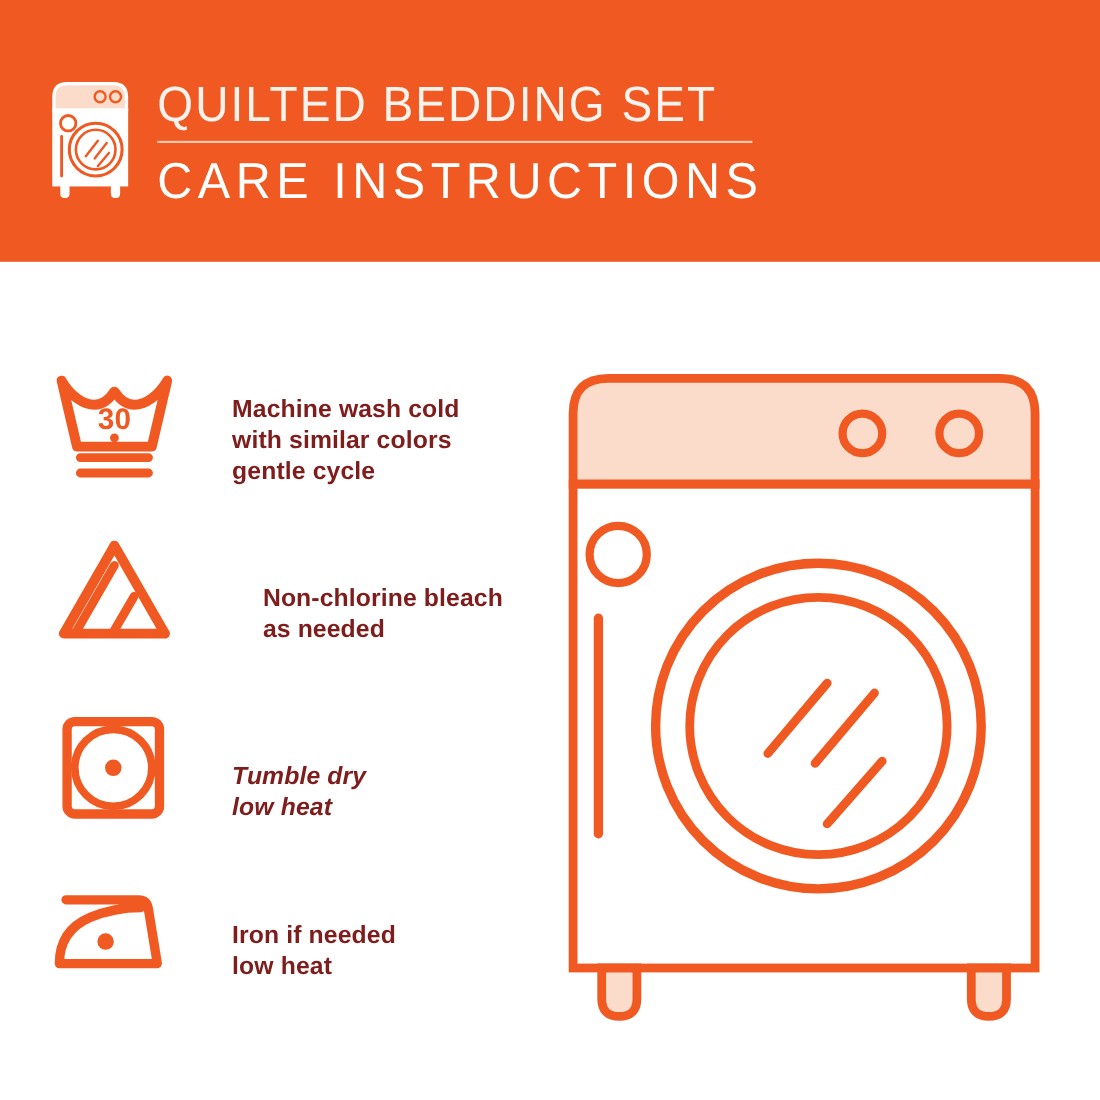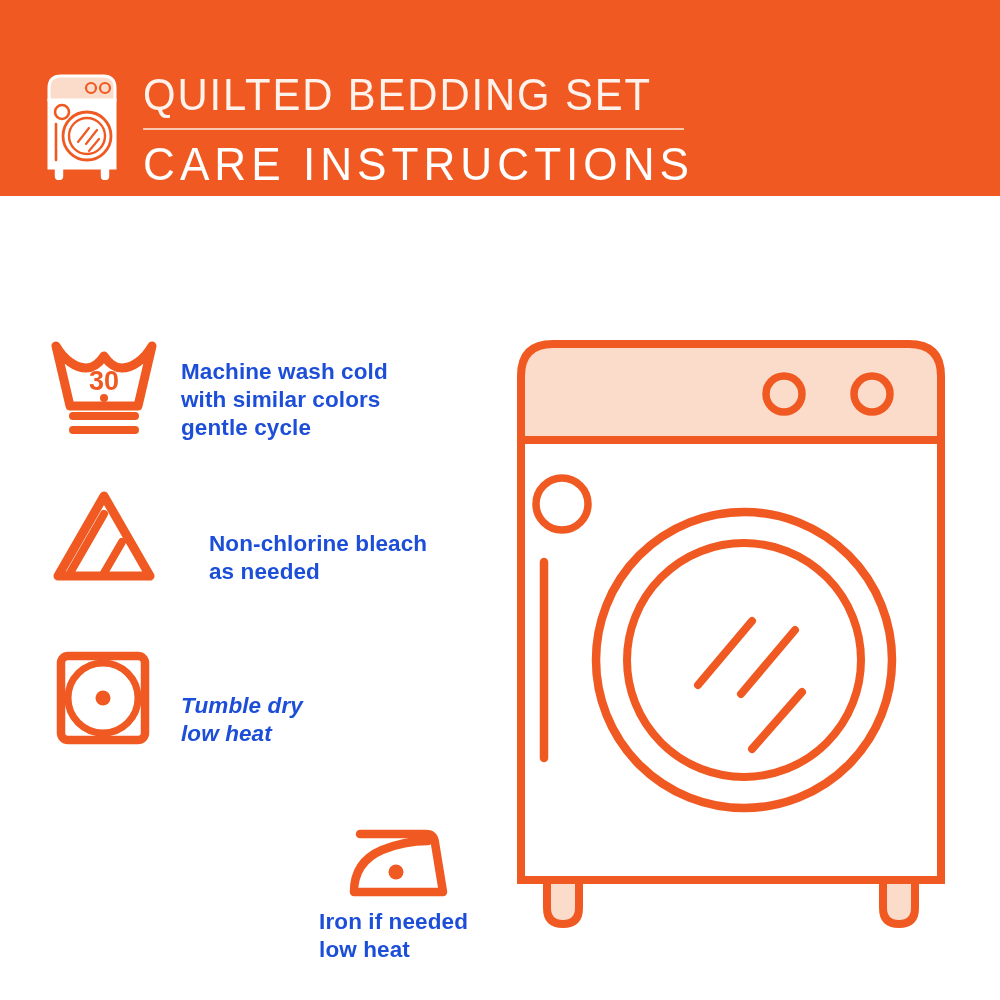--- a/index.html
+++ b/index.html
@@ -20,21 +20,21 @@
     background: #ffffff;
     overflow: hidden;
   }
 
   
   #header {
     position: absolute;
     left: 0;
     top: 0;
     width: 1000px;
-    height: 196px;
+    height: 238px;
     background: #F05A22;
   }
   #header-logo {
     position: absolute;
     left: 45px;
     top: 72px;
     width: 82px;
     height: 108px;
   }
   #header-text {
@@ -90,32 +90,32 @@
   }
   .care-symbol {
     flex: 0 0 auto;
     width: 120px;
     display: flex;
     align-items: center;
     justify-content: flex-start;
   }
   .care-text {
     flex: 1 1 auto;
-    color: #1d4ed8;
+    color: #7f1d1d;
     font-size: 22.5px;
     font-weight: 600;
     line-height: 28px;
     letter-spacing: 0.1px;
     white-space: pre-line;
-    margin-left: 13px;
+    margin-left: 43px;
   }
   #row-wash   { top: 100px; }
   #row-bleach { top: 250px; gap: 28px; }
   #row-dry    { top: 410px; font-style: italic; }
-  #row-iron   { top: 578px; flex-direction: column; }
+  #row-iron   { top: 562px; }
 
   
   #machine {
     position: absolute;
     left: 495px;
     top: 330px;
     width: 480px;
     height: 600px;
   }
 </style>

